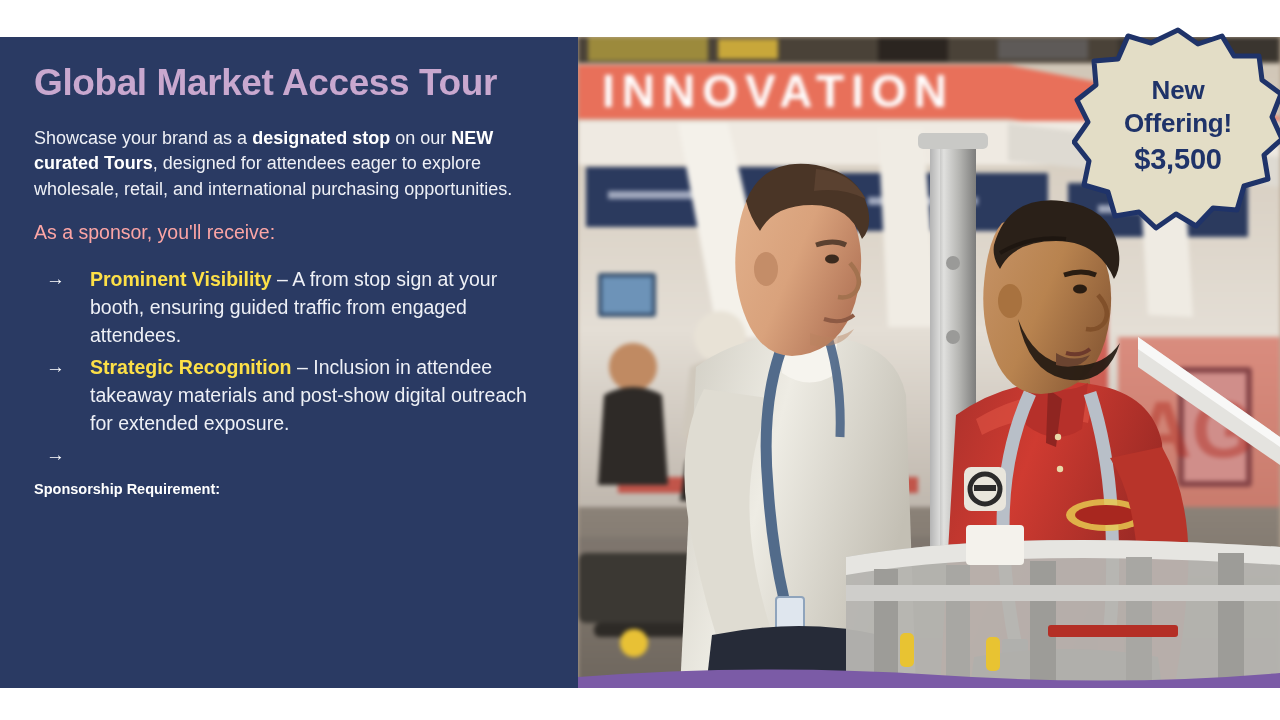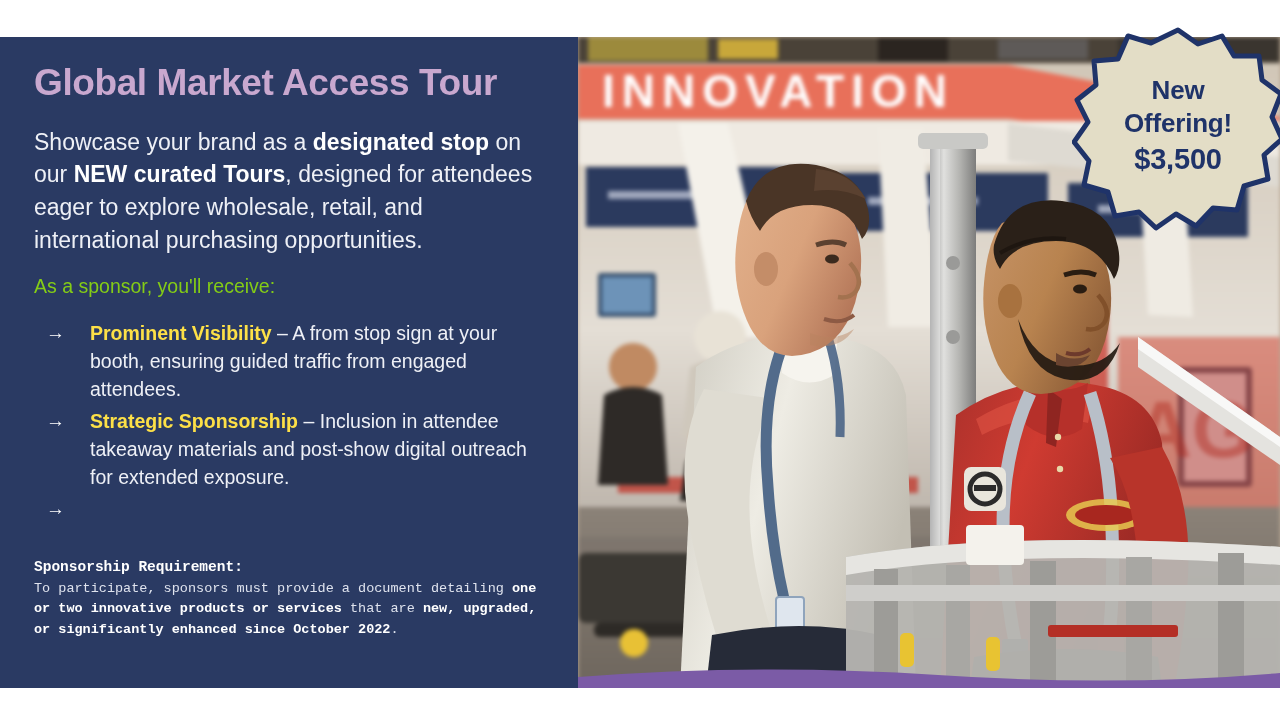--- a/index.html
+++ b/index.html
@@ -26,28 +26,28 @@
   .title {
     color:#c9a8cf;
     font-size:37px;
     font-weight:bold;
     letter-spacing:-0.4px;
     line-height:1.1;
     margin-bottom:22px;
   }
   .body-copy {
     color:#eef0f6;
-    font-size:23px;
+    font-size:18px;
     line-height:1.42;
     max-width:505px;
   }
   .body-copy b { font-weight:bold; color:#ffffff; }
   .spacer-para { height:17px; }
   .sponsor-line {
-    color:#84cc16;
+    color:#fca5a5;
     font-size:19.5px;
     line-height:1.42;
     margin-bottom:18px;
   }
 
   .bullets { list-style:none; max-width:520px; }
   .bullet {
     display:flex;
     align-items:flex-start;
     margin-bottom:4px;
@@ -62,21 +62,21 @@
     padding-left:12px;
   }
   .bullet-text {
     color:#eef0f6;
     font-size:19.5px;
     line-height:1.44;
     flex:1 1 auto;
   }
   .bullet-text b { font-weight:bold; color:#fde047; }
 
-  .req-block { margin-top:34px; max-width:505px;font-family:Liberation Mono, monospace; }
+  .req-block { margin-top:10px; max-width:505px; }
   .req-head {
     color:#ffffff;
     font-size:14.5px;
     font-weight:bold;
     line-height:1.5;
   }
   .req-body {
     color:#dfe3ee;
     font-size:13.5px;
     line-height:1.52;
@@ -131,30 +131,29 @@
 
     <div class="sponsor-line">As a sponsor, you'll receive:</div>
 
     <ul class="bullets">
       <li class="bullet">
         <span class="arrow">→</span>
         <span class="bullet-text"><b>Prominent Visibility</b><span> – A from stop sign at your booth, ensuring guided traffic from engaged attendees.</span></span>
       </li>
       <li class="bullet">
         <span class="arrow">→</span>
-        <span class="bullet-text"><b>Strategic Sponsorship</b><span> – Inclusion in attendee takeaway materials and post-show digital outreach for extended exposure.</span></span>
+        <span class="bullet-text"><b>Strategic Recognition</b><span> – Inclusion in attendee takeaway materials and post-show digital outreach for extended exposure.</span></span>
       </li>
       <li class="bullet">
         <span class="arrow">→</span>
       </li>
     </ul>
 
     <div class="req-block">
       <div class="req-head">Sponsorship Requirement:</div>
-      <div class="req-body"><span>To participate, sponsors must provide a document detailing </span><b>one or two innovative products or services</b><span> that are </span><b>new, upgraded, or significantly enhanced since October 2022</b><span>.</span></div>
     </div>
 
   </div>
 
   <div class="photo">
     <svg class="photo-svg" viewBox="0 0 702 651" preserveAspectRatio="xMidYMid slice">
       <defs>
         <linearGradient id="hallBg" x1="0" y1="0" x2="0" y2="1">
           <stop offset="0" stop-color="#cfc4b4"></stop>
           <stop offset="0.45" stop-color="#e4ded5"></stop>

